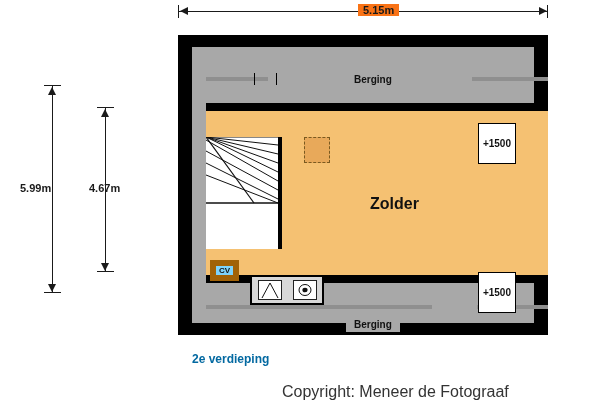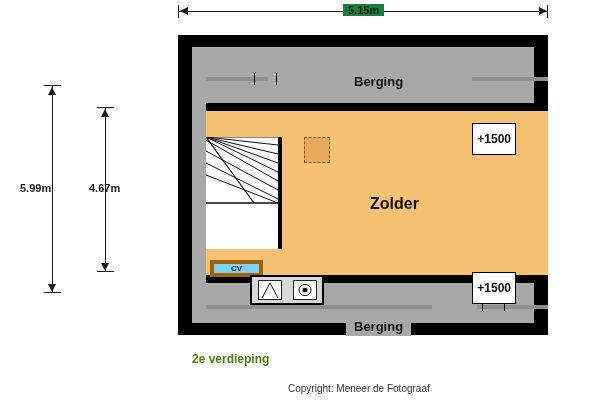--- a/index.html
+++ b/index.html
@@ -45,23 +45,23 @@
   #top-dim-tick-l, #top-dim-tick-r {
     position: absolute;
     width: 1px;
     height: 13px;
     background: #1a1a1a;
     top: 5px;
   }
   #top-dim-tick-l { left: 178px; }
   #top-dim-tick-r { left: 547px; }
   #top-dim-label {
-    left: 343px;
+    left: 358px;
     top: 4px;
-    background: #15803d;
+    background: #f97316;
     padding: 0 5px;
   }
 
   
   .vline {
     position: absolute;
     width: 1px;
     background: #1a1a1a;
   }
   .vtick {
@@ -127,21 +127,21 @@
     height: 8px;
     left: 14px;
     width: 342px;
   }
   #wall-top { top: 56px; }
   #wall-bottom { top: 228px; }
 
   
   .room-label {
     position: absolute;
-    font-size: 13px;
+    font-size: 10px;
     font-weight: bold;
     color: #111111;
     background: #a8a8a8;
     padding: 2px 8px;
     white-space: nowrap;
   }
   #label-berging-top { left: 154px; top: 25px; }
   #label-berging-bottom { left: 154px; top: 270px; }
   #label-zolder {
     position: absolute;
@@ -149,42 +149,42 @@
     top: 148px;
     font-size: 16px;
     font-weight: bold;
     color: #111111;
     white-space: nowrap;
   }
 
   
   .height-marker {
     position: absolute;
-    font-size: 12px;
+    font-size: 10px;
     font-weight: bold;
     color: #111111;
     background: #ffffff;
     border: 1px solid #000000;
-    padding: 8px 4px;
+    padding: 14px 4px;
     white-space: nowrap;
   }
   #height-marker-1 { right: 18px; top: 76px; }
   #height-marker-2 { right: 18px; top: 225px; }
 
   
   #cv-label {
     position: absolute;
     left: 18px;
     top: 213px;
     font-size: 8px;
     font-weight: bold;
     color: #111111;
     background: #7dd3fc;
-    border: 4px solid #a16207;
-    padding: 0 17px;
+    border: 6px solid #a16207;
+    padding: 0 3px;
   }
 
   
   .window {
     position: absolute;
     background: #8f8f8f;
     height: 4px;
   }
   #win-top-left { left: 14px; top: 30px; width: 62px; }
   #win-top-right { left: 280px; top: 30px; width: 76px; }
@@ -250,27 +250,27 @@
   }
   .fixture svg { display: block; }
 
   
   #caption-floor {
     position: absolute;
     left: 192px;
     top: 352px;
     font-size: 12px;
     font-weight: bold;
-    color: #4d7c0f;
+    color: #0369a1;
   }
   #caption-copyright {
     position: absolute;
-    left: 288px;
+    left: 282px;
     top: 383px;
-    font-size: 10px;
+    font-size: 16px;
     color: #333333;
   }
 </style>
 </head>
 <body>
 
 <div>
   <div id="top-dim-line" class="abs"></div>
   <div id="top-dim-tick-l"></div>
   <div id="top-dim-tick-r"></div>

